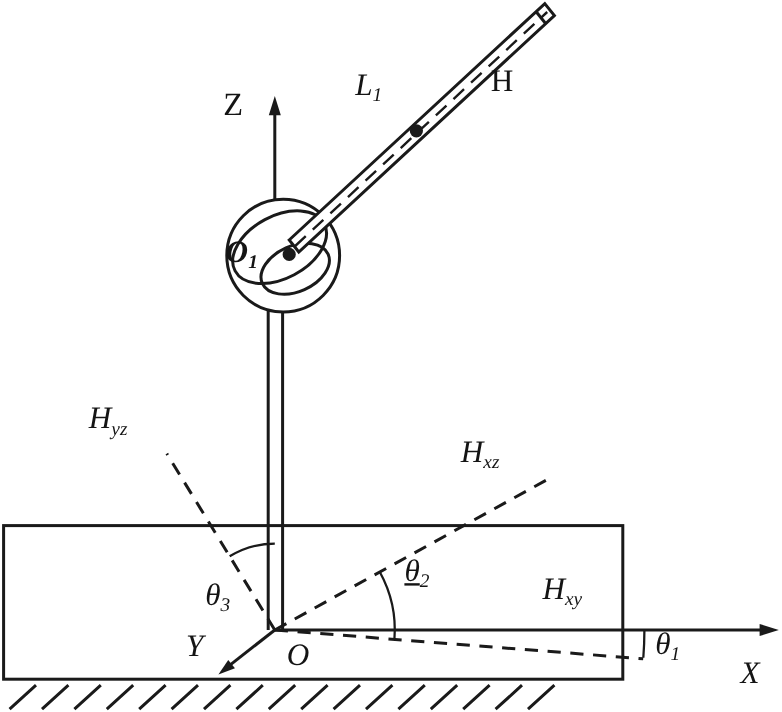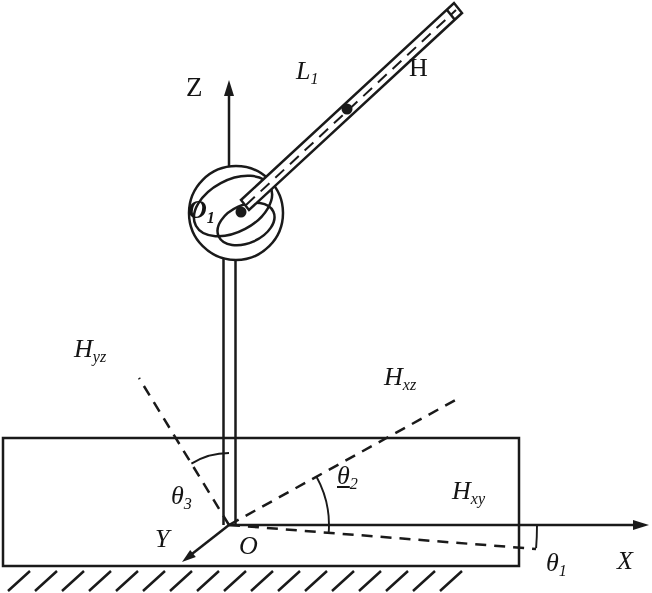--- a/index.html
+++ b/index.html
@@ -104,21 +104,21 @@
   <div class="lbl" style="left:74px;top:336px;"><span>H</span><span class="sub">yz</span></div>
 
   <div class="lbl" style="left:374px;top:364px;margin-left:10px;"><span>H</span><span class="sub">xz</span></div>
 
   <div class="lbl" style="left:452px;top:478px;"><span>H</span><span class="sub">xy</span></div>
 
   <div class="lbl" style="left:171px;top:471px;margin-top:12px;"><span>θ</span><span class="sub">3</span></div>
 
   <div class="lbl" style="left:337px;top:463px;text-decoration:underline;"><span>θ</span><span class="sub">2</span></div>
 
-  <div class="lbl" style="left:546px;top:550px;"><span>θ</span><span class="sub">1</span></div>
+  <div class="lbl" style="left:546px;top:524px;"><span>θ</span><span class="sub">1</span></div>
 
   <div class="lbl" style="left:155px;top:526px;">Y</div>
 
   <div class="lbl" style="left:239px;top:533px;">O</div>
 
   <div class="lbl" style="left:617px;top:548px;">X</div>
 
 </div>
 
 </body></html>

